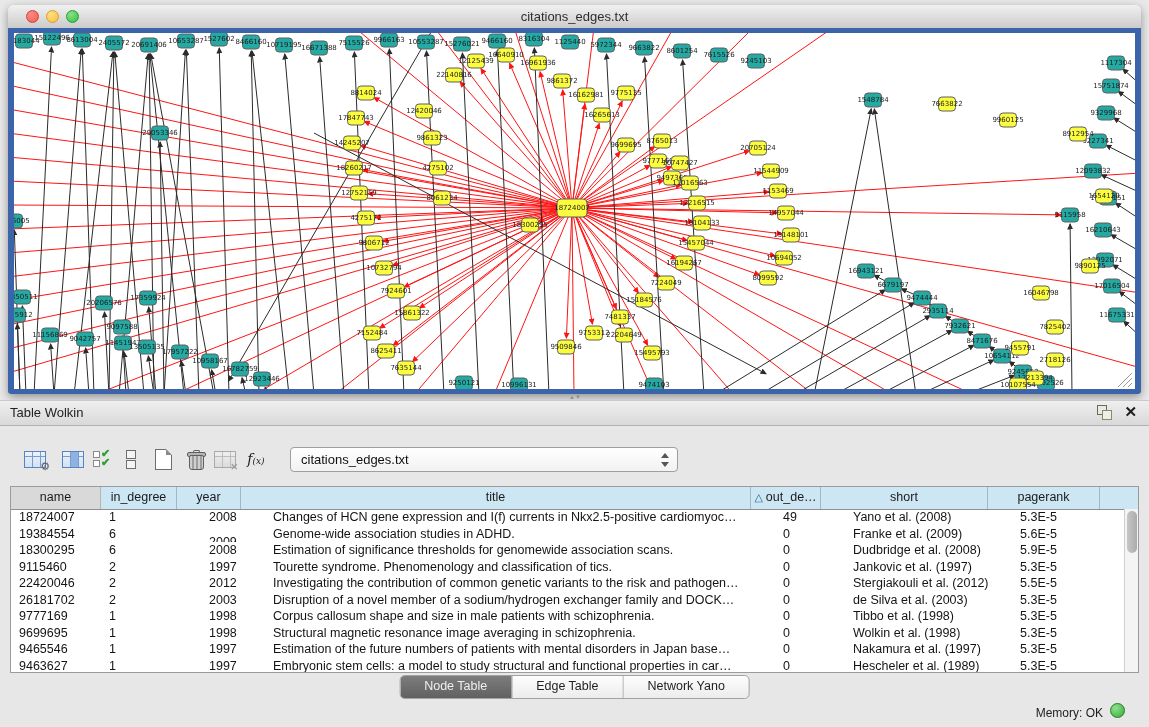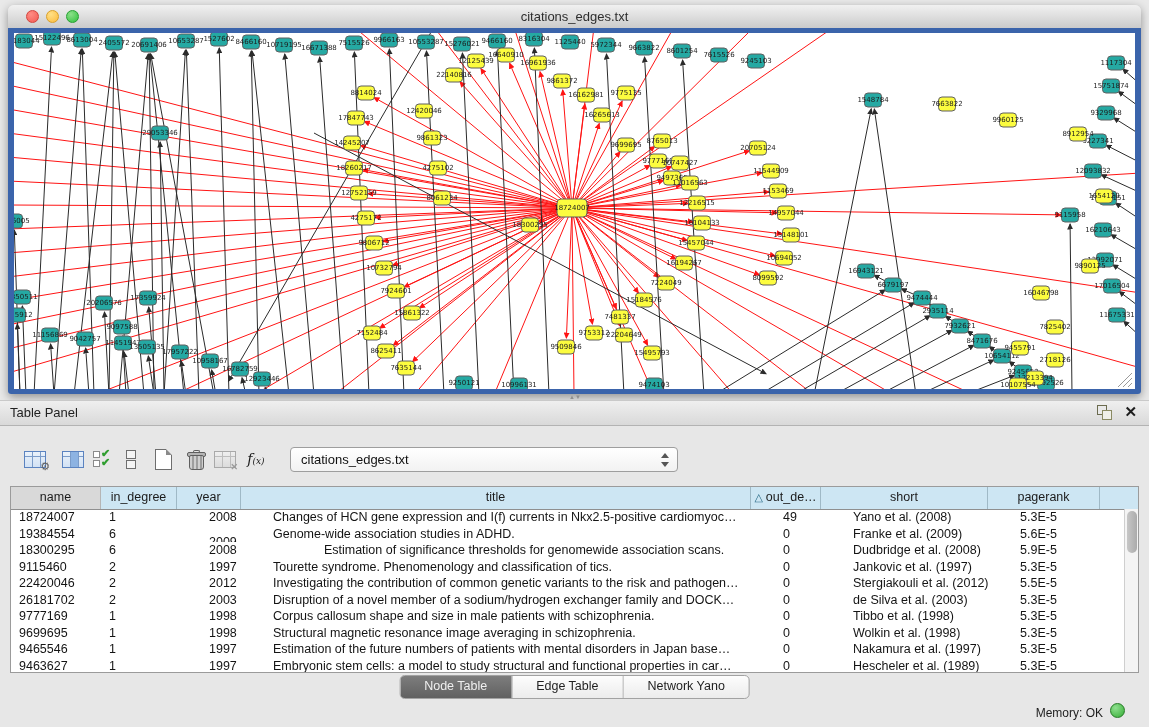--- a/index.html
+++ b/index.html
@@ -531,21 +531,21 @@
           </g>
         </svg>
       </div>
     </div>
   </div>
 
   <div class="splitter-handle">▲▼</div>
 
   <div class="tpanel">
     <div class="tpanel-bar">
-      <div class="tpanel-title">Table Panel</div>
+      <div class="tpanel-title">Table Wolkin</div>
       <div class="float-btn">
           <div class="sq1"></div>
           <div class="sq2"></div>
         </div>
       <div class="close-btn">✕</div>
     </div>
 
     <div class="toolbar">
       <div class="tool" style="left:22px">
         <div class="icon-grid">
@@ -621,21 +621,21 @@
             <div class="td" style="width: 64px; margin-top: 8px;">2009</div>
             <div class="td" style="width: 510px;">Genome-wide association studies in ADHD.</div>
             <div class="td" style="width: 70px;">0</div>
             <div class="td" style="width: 167px;">Franke et al. (2009)</div>
             <div class="td" style="width: 112px;">5.6E-5</div>
           </div>
           <div class="tr">
             <div class="td" style="width: 90px;">18300295</div>
             <div class="td" style="width: 100px;">6</div>
             <div class="td" style="width: 64px;">2008</div>
-            <div class="td" style="width: 510px; text-align: center;">Estimation of significance thresholds for genomewide association scans.</div>
+            <div class="td" style="width: 510px;">Estimation of significance thresholds for genomewide association scans.</div>
             <div class="td" style="width: 70px;">0</div>
             <div class="td" style="width: 167px;">Dudbridge et al. (2008)</div>
             <div class="td" style="width: 112px;">5.9E-5</div>
           </div>
           <div class="tr">
             <div class="td" style="width: 90px;">9115460</div>
             <div class="td" style="width: 100px;">2</div>
             <div class="td" style="width: 64px;">1997</div>
             <div class="td" style="width: 510px;">Tourette syndrome. Phenomenology and classification of tics.</div>
             <div class="td" style="width: 70px;">0</div>

